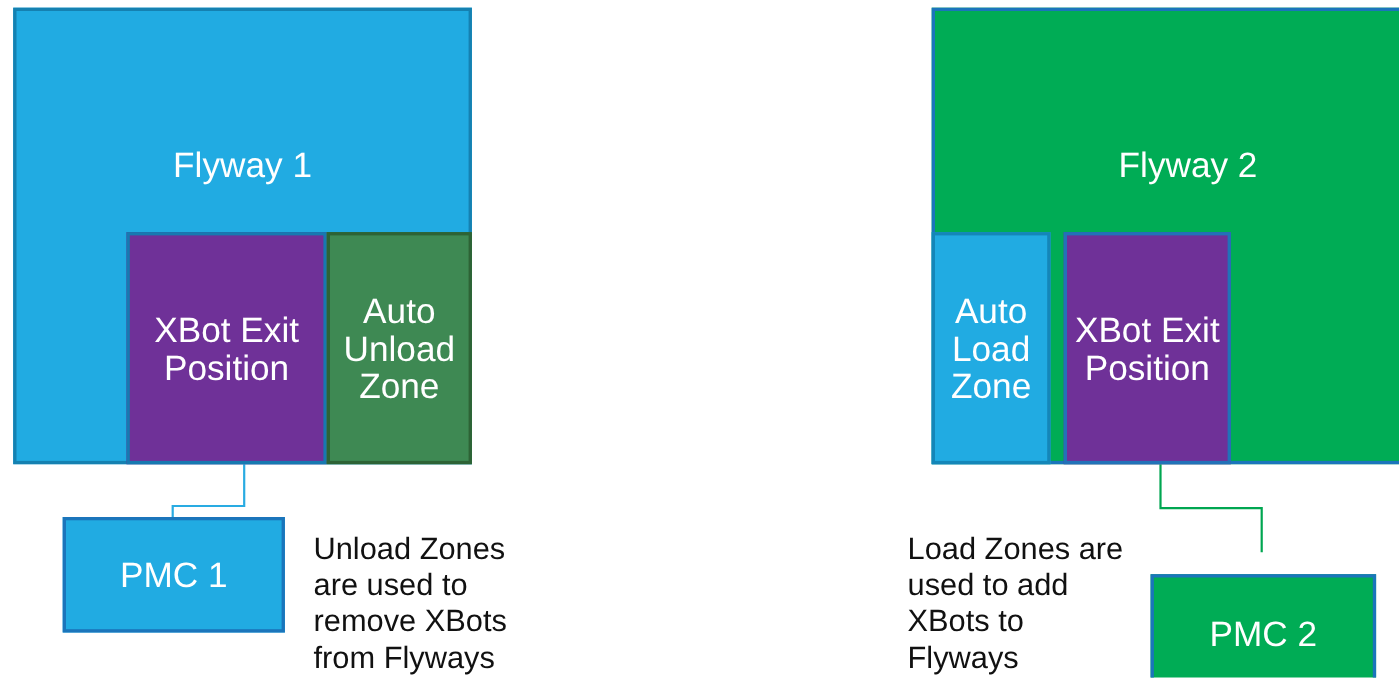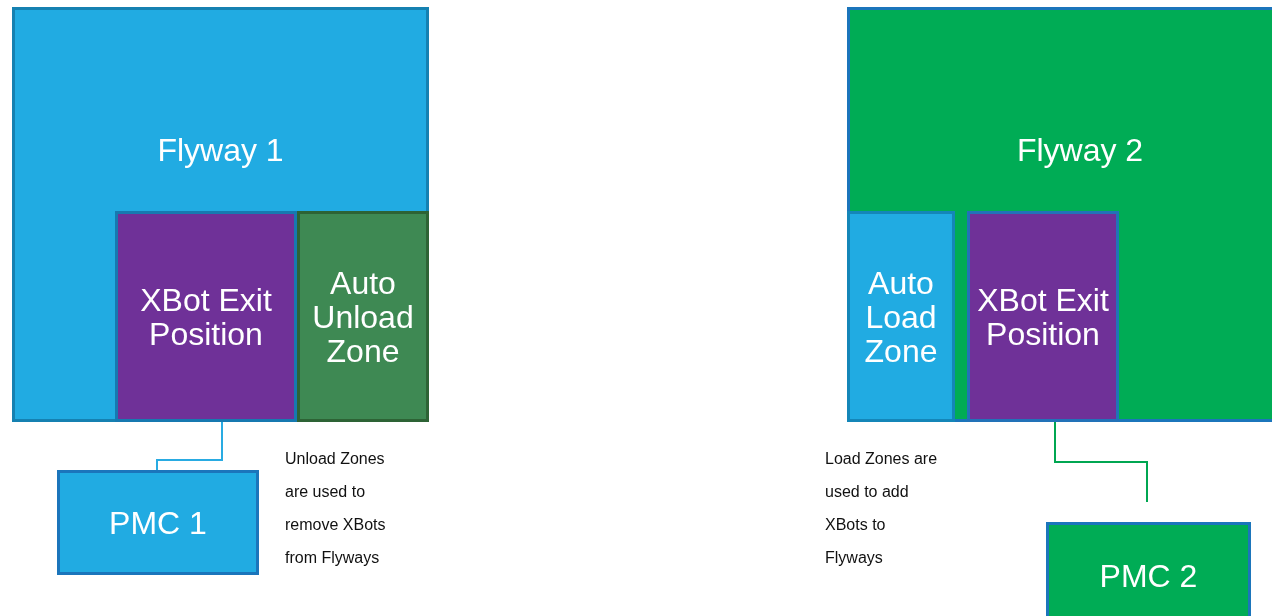--- a/index.html
+++ b/index.html
@@ -77,23 +77,24 @@
   
   .connectors {
     position: absolute; left: 0; top: 0;
     width: 1272px; height: 616px;
     pointer-events: none;
   }
   
   .annotation {
     position: absolute;
     color: #111111;
-    font-size: 16px;
+    font-size: 28px;
     line-height: 33px;
     white-space: pre-line;
+    margin-top: 40px;
   }
   .annotation-unload { left: 285px; top: 442px; }
   .annotation-load  { left: 825px; top: 442px; }
 </style>
 </head>
 <body>
 
 <div class="canvas">
 
   <svg class="connectors" viewBox="0 0 1272 616" xmlns="http://www.w3.org/2000/svg">

